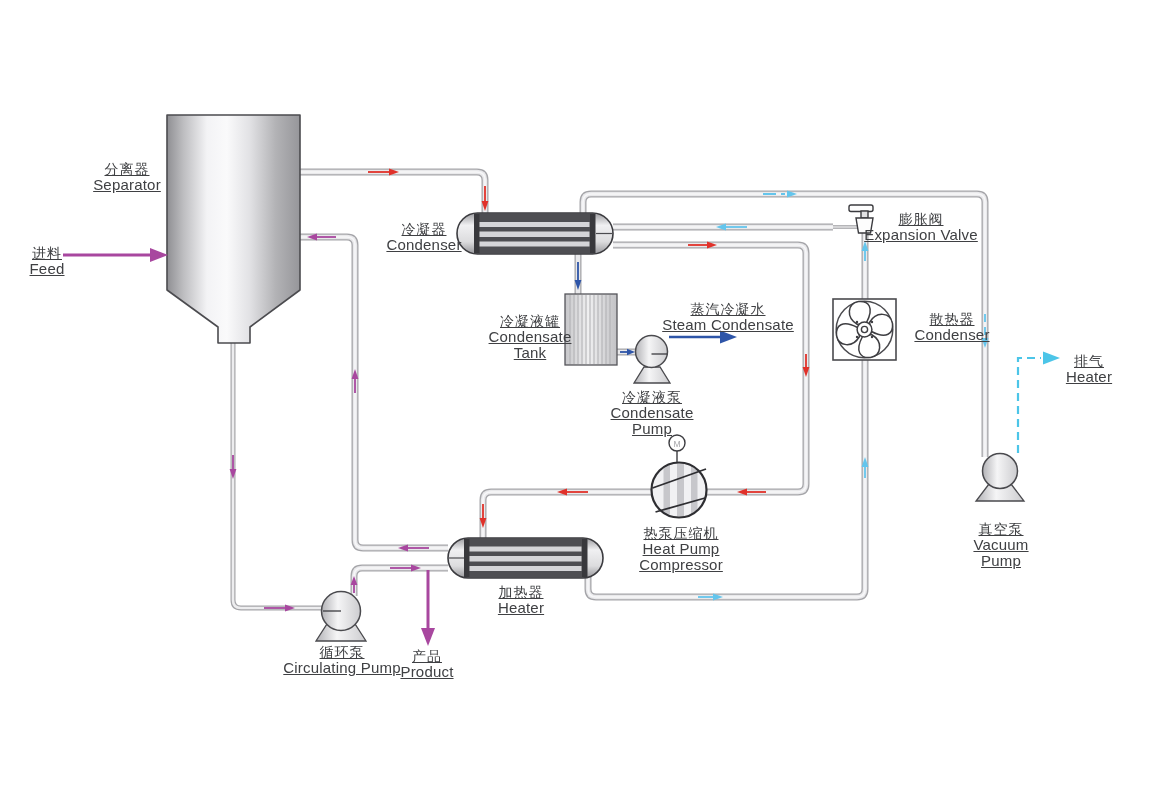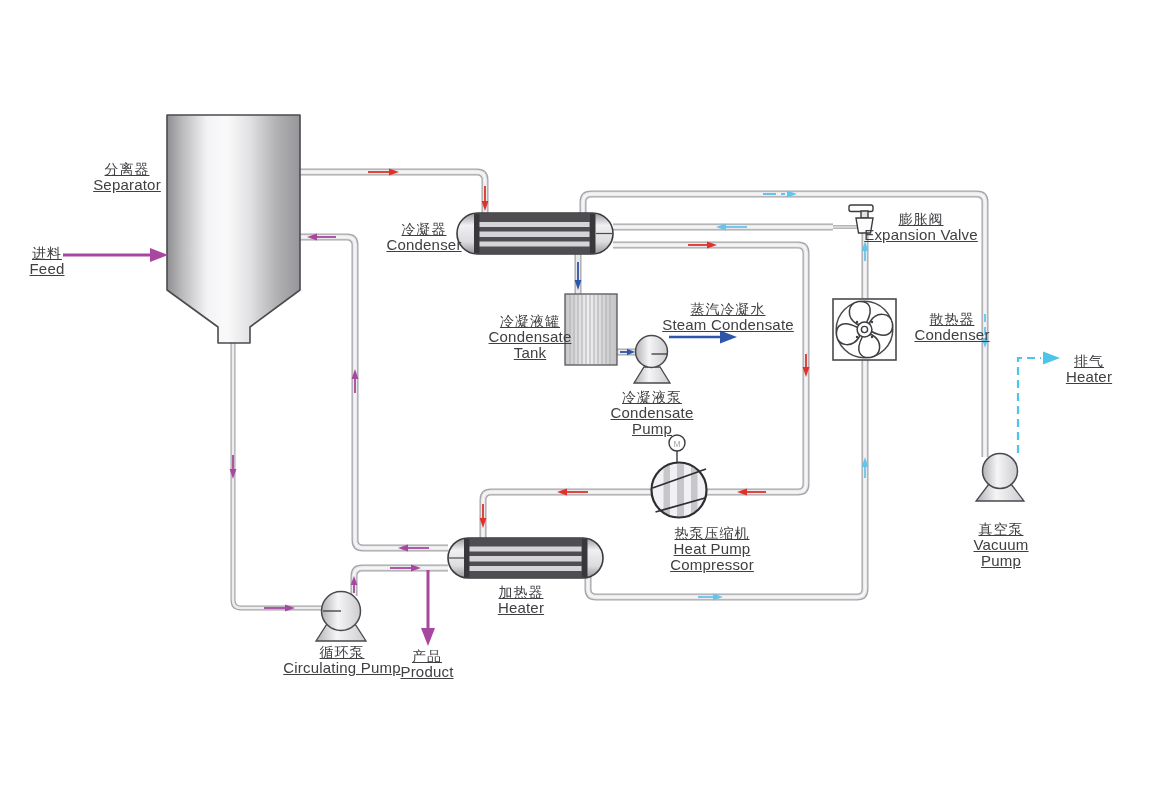--- a/index.html
+++ b/index.html
@@ -325,21 +325,21 @@
   <div class="zh">排气</div>
   <div class="en">Heater</div>
 </div>
 
 <div class="lbl" style="left:1001px;top:521px">
   <div class="zh">真空泵</div>
   <div class="en">Vacuum</div>
   <div class="en">Pump</div>
 </div>
 
-<div class="lbl" style="left:712px;top:525px">
+<div class="lbl" style="left:681px;top:525px">
   <div class="zh">热泵压缩机</div>
   <div class="en">Heat Pump</div>
   <div class="en">Compressor</div>
 </div>
 
 <div class="lbl" style="left:521px;top:584px">
   <div class="zh">加热器</div>
   <div class="en">Heater</div>
 </div>
 

